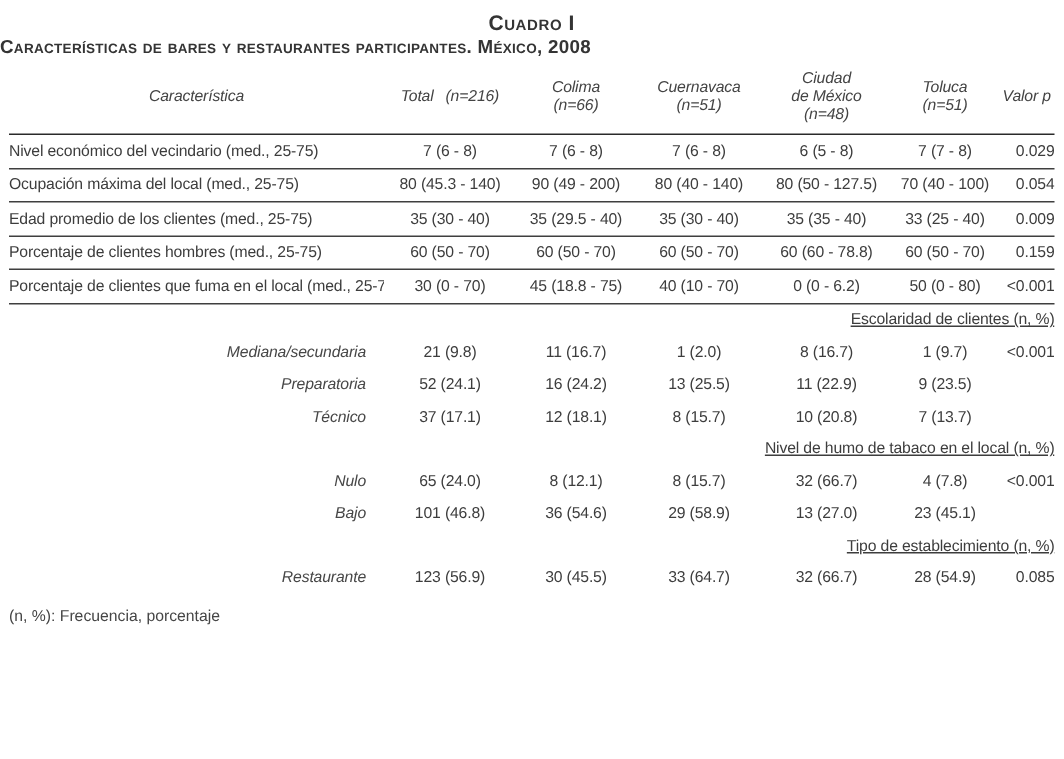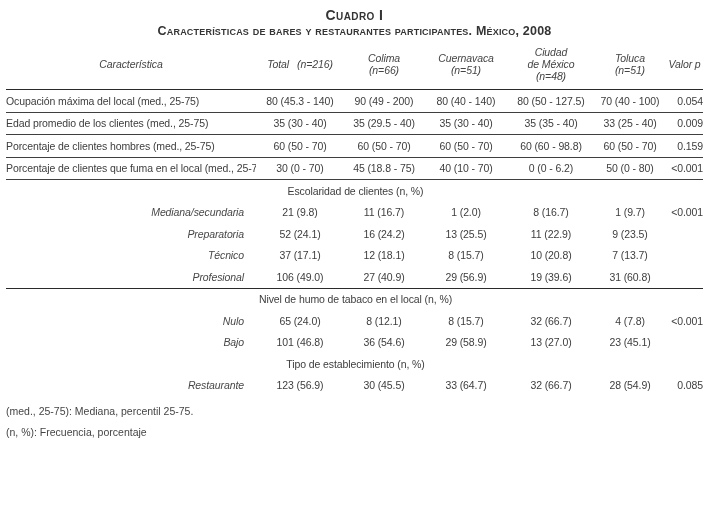--- a/index.html
+++ b/index.html
@@ -16,21 +16,21 @@
   .title {
     padding-top: 7px;
     text-align: center;
     font-weight: bold;
     font-variant: small-caps;
     font-size: 14px;
     letter-spacing: 0.4px;
     color: #343434;
   }
   .subtitle {
-    text-align: center;
+    text-align: left;
     font-weight: bold;
     font-variant: small-caps;
     font-size: 12.5px;
     letter-spacing: 0.2px;
     color: #343434;
     margin-top: 1px;
   }
   table.cuadro {
     width: 697px;
     margin: 0 6px;
@@ -60,23 +60,24 @@
   td.lbl { text-align: left; padding-left: 2px; }
   tr.sub td.lbl {
     text-align: right;
     padding-right: 12px;
     font-style: italic;
     color: #474747;
   }
   td.val { text-align: center; }
   td.pv { text-align: right; padding-right: 2px; }
   tr.section td {
-    text-align: center;
+    text-align: right;
     padding-left: 2px;
     height: 21.5px;
+    text-decoration: underline;
   }
   .footnotes {
     margin: 9px 6px 0 6px;
     font-size: 10.5px;
     color: #454545;
   }
   .footnotes div { margin-bottom: 9px; }
 </style>
 </head>
 <body>
@@ -118,20 +119,29 @@
             <div>Toluca</div>
             <div>(n=51)</div>
           </th>
           <th>
             <div>Valor p</div>
           </th>
         </tr>
     </thead>
     <tbody>
         <tr class="data">
+          <td class="lbl">Nivel económico del vecindario (med., 25-75)</td>
+          <td class="val">7 (6 - 8)</td>
+          <td class="val">7 (6 - 8)</td>
+          <td class="val">7 (6 - 8)</td>
+          <td class="val">6 (5 - 8)</td>
+          <td class="val">7 (7 - 8)</td>
+          <td class="pv">0.029</td>
+        </tr>
+        <tr class="data">
           <td class="lbl">Ocupación máxima del local (med., 25-75)</td>
           <td class="val">80 (45.3 - 140)</td>
           <td class="val">90 (49 - 200)</td>
           <td class="val">80 (40 - 140)</td>
           <td class="val">80 (50 - 127.5)</td>
           <td class="val">70 (40 - 100)</td>
           <td class="pv">0.054</td>
         </tr>
         <tr class="data">
           <td class="lbl">Edad promedio de los clientes (med., 25-75)</td>
@@ -140,21 +150,21 @@
           <td class="val">35 (30 - 40)</td>
           <td class="val">35 (35 - 40)</td>
           <td class="val">33 (25 - 40)</td>
           <td class="pv">0.009</td>
         </tr>
         <tr class="data">
           <td class="lbl">Porcentaje de clientes hombres (med., 25-75)</td>
           <td class="val">60 (50 - 70)</td>
           <td class="val">60 (50 - 70)</td>
           <td class="val">60 (50 - 70)</td>
-          <td class="val">60 (60 - 98.8)</td>
+          <td class="val">60 (60 - 78.8)</td>
           <td class="val">60 (50 - 70)</td>
           <td class="pv">0.159</td>
         </tr>
         <tr class="data">
           <td class="lbl">Porcentaje de clientes que fuma en el local (med., 25-75)</td>
           <td class="val">30 (0 - 70)</td>
           <td class="val">45 (18.8 - 75)</td>
           <td class="val">40 (10 - 70)</td>
           <td class="val">0 (0 - 6.2)</td>
           <td class="val">50 (0 - 80)</td>
@@ -183,29 +193,20 @@
         </tr>
         <tr class="sub">
           <td class="lbl">Técnico</td>
           <td class="val">37 (17.1)</td>
           <td class="val">12 (18.1)</td>
           <td class="val">8 (15.7)</td>
           <td class="val">10 (20.8)</td>
           <td class="val">7 (13.7)</td>
           <td class="pv"></td>
         </tr>
-        <tr class="sub line-thick">
-          <td class="lbl">Profesional</td>
-          <td class="val">106 (49.0)</td>
-          <td class="val">27 (40.9)</td>
-          <td class="val">29 (56.9)</td>
-          <td class="val">19 (39.6)</td>
-          <td class="val">31 (60.8)</td>
-          <td class="pv"></td>
-        </tr>
         <tr class="section">
           <td colspan="7">Nivel de humo de tabaco en el local (n, %)</td>
         </tr>
         <tr class="sub">
           <td class="lbl">Nulo</td>
           <td class="val">65 (24.0)</td>
           <td class="val">8 (12.1)</td>
           <td class="val">8 (15.7)</td>
           <td class="val">32 (66.7)</td>
           <td class="val">4 (7.8)</td>
@@ -229,16 +230,15 @@
           <td class="val">30 (45.5)</td>
           <td class="val">33 (64.7)</td>
           <td class="val">32 (66.7)</td>
           <td class="val">28 (54.9)</td>
           <td class="pv">0.085</td>
         </tr>
       </tbody>
   </table>
 
   <div class="footnotes">
-    <div>(med., 25-75): Mediana, percentil 25-75.</div>
     <div>(n, %): Frecuencia, porcentaje</div>
   </div>
 </div>
 
 </body></html>

